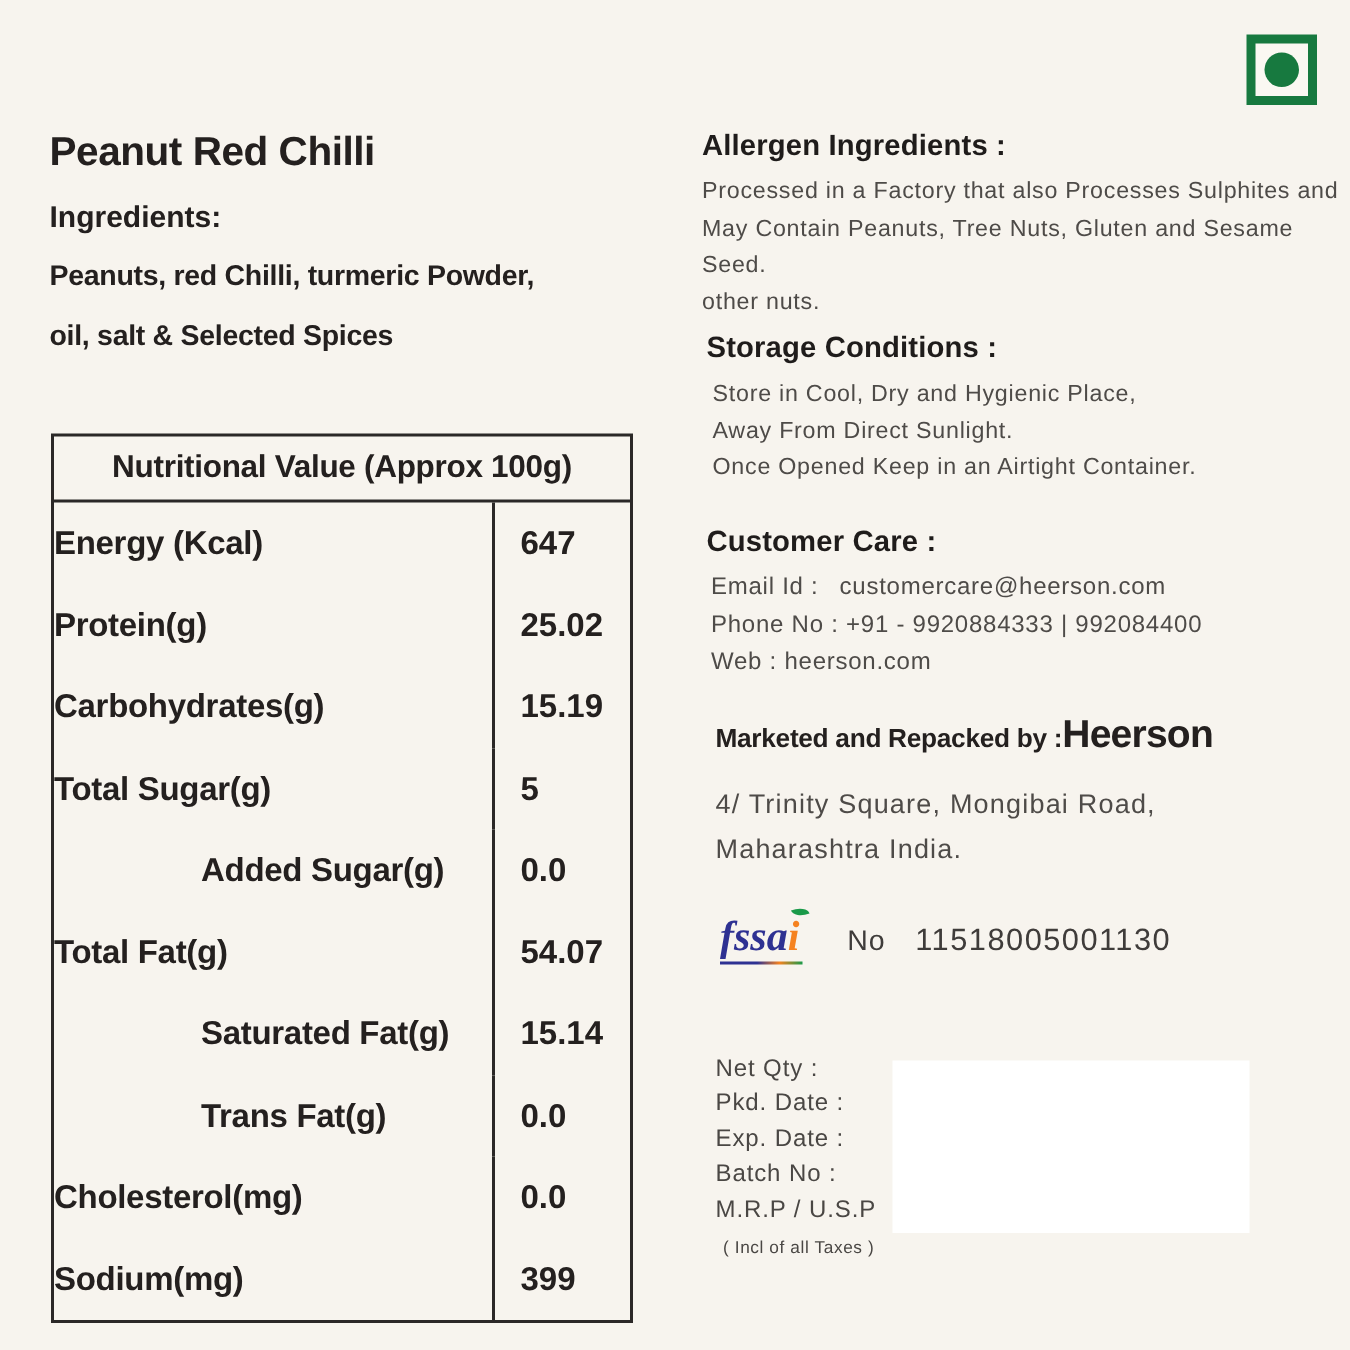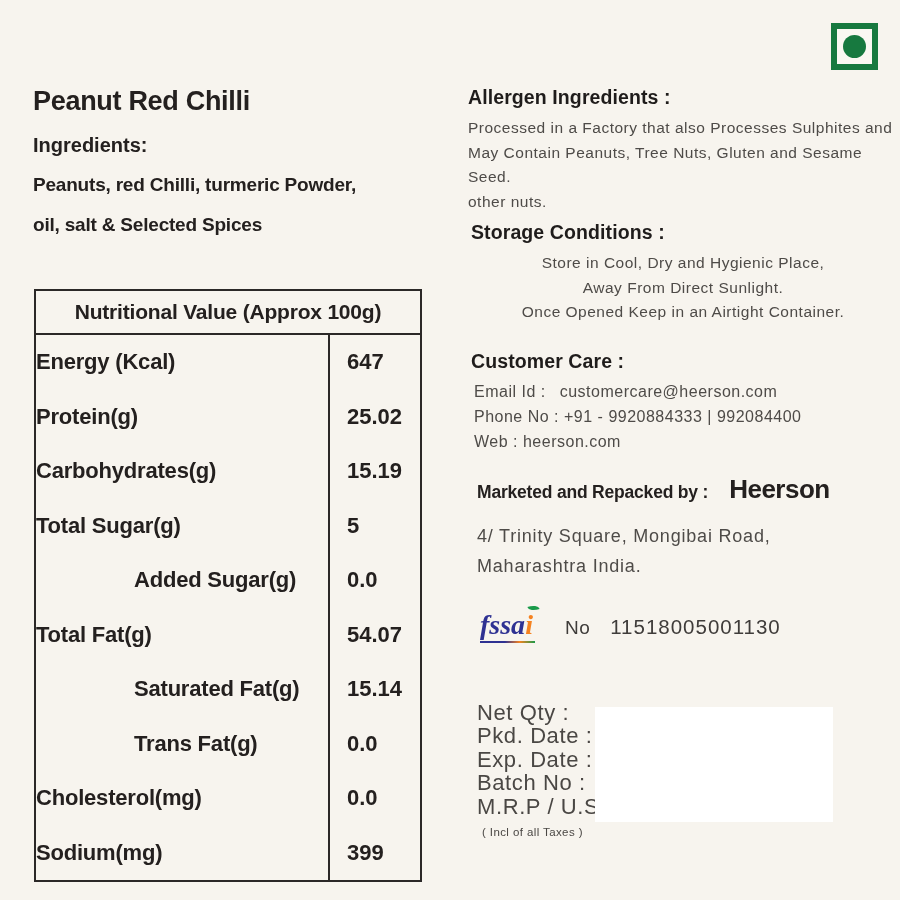--- a/index.html
+++ b/index.html
@@ -76,31 +76,31 @@
 
   
   .sec-heading {
     font-size: 19.5px; font-weight: bold; color: #1f1c1b;
     letter-spacing: 0.1px;
   }
   .sec-body { margin-top: 7px; color: #4e4b48; font-size: 15.5px; letter-spacing: 0.5px; line-height: 24.5px; }
 
   .sec-allergen { position: absolute; left: 468px; top: 86px; width: 425px; }
   .sec-storage  { position: absolute; left: 471px; top: 221px; width: 420px; }
-  .sec-storage .sec-body { padding-left: 4px; line-height: 24.5px; text-align: center; }
+  .sec-storage .sec-body { padding-left: 4px; line-height: 24.5px; }
   .sec-customer { position: absolute; left: 471px; top: 350px; width: 420px; }
   .sec-customer .sec-body { padding-left: 3px; font-size: 16px; line-height: 24.8px; }
   .sec-customer .gap { display: inline-block; width: 14px; }
 
   .marketed-row {
     position: absolute; left: 477px; top: 474px;
     display: flex; align-items: baseline;
   }
   .marketed-label { font-size: 17.5px; font-weight: bold; letter-spacing: -0.2px; color: #24201f; }
-  .marketed-brand { font-size: 26px; font-weight: bold; letter-spacing: -0.5px; margin-left: 21px; color: #24201f; text-align: right; }
+  .marketed-brand { font-size: 26px; font-weight: bold; letter-spacing: -0.5px; margin-left: 0; color: #24201f; text-align: right; }
 
   .address-block {
     position: absolute; left: 477px; top: 522px;
     color: #4e4b48; font-size: 18px; letter-spacing: 0.8px; line-height: 29.5px;
   }
 
   .fssai-row {
     position: absolute; left: 480px; top: 610px;
     display: flex; align-items: baseline;
   }
@@ -123,21 +123,21 @@
   .fssai-underline {
     position: absolute; left: 0; right: 0; bottom: 0;
     height: 2.5px;
     background: linear-gradient(90deg, #2e3192 0%, #2e3192 45%, #f58220 72%, #1a9a49 100%);
   }
   .fssai-no-label { font-size: 19px; color: #3f3c3a; letter-spacing: 0.5px; margin-left: 30px; }
   .fssai-number { font-size: 20.5px; color: #3f3c3a; letter-spacing: 1px; margin-left: 20px; }
 
   .pack-block {
     position: absolute; left: 477px; top: 701px;
-    color: #4a4744; font-size: 22px; letter-spacing: 0.6px; line-height: 23.4px;
+    color: #4a4744; font-size: 16px; letter-spacing: 0.6px; line-height: 23.4px;
   }
   .blank-box {
     position: absolute; left: 595px; top: 707px;
     width: 238px; height: 115px;
     background: #ffffff;
   }
   .tax-note {
     position: absolute; left: 482px; top: 826px;
     color: #4a4744; font-size: 11.5px; letter-spacing: 0.4px;
   }

